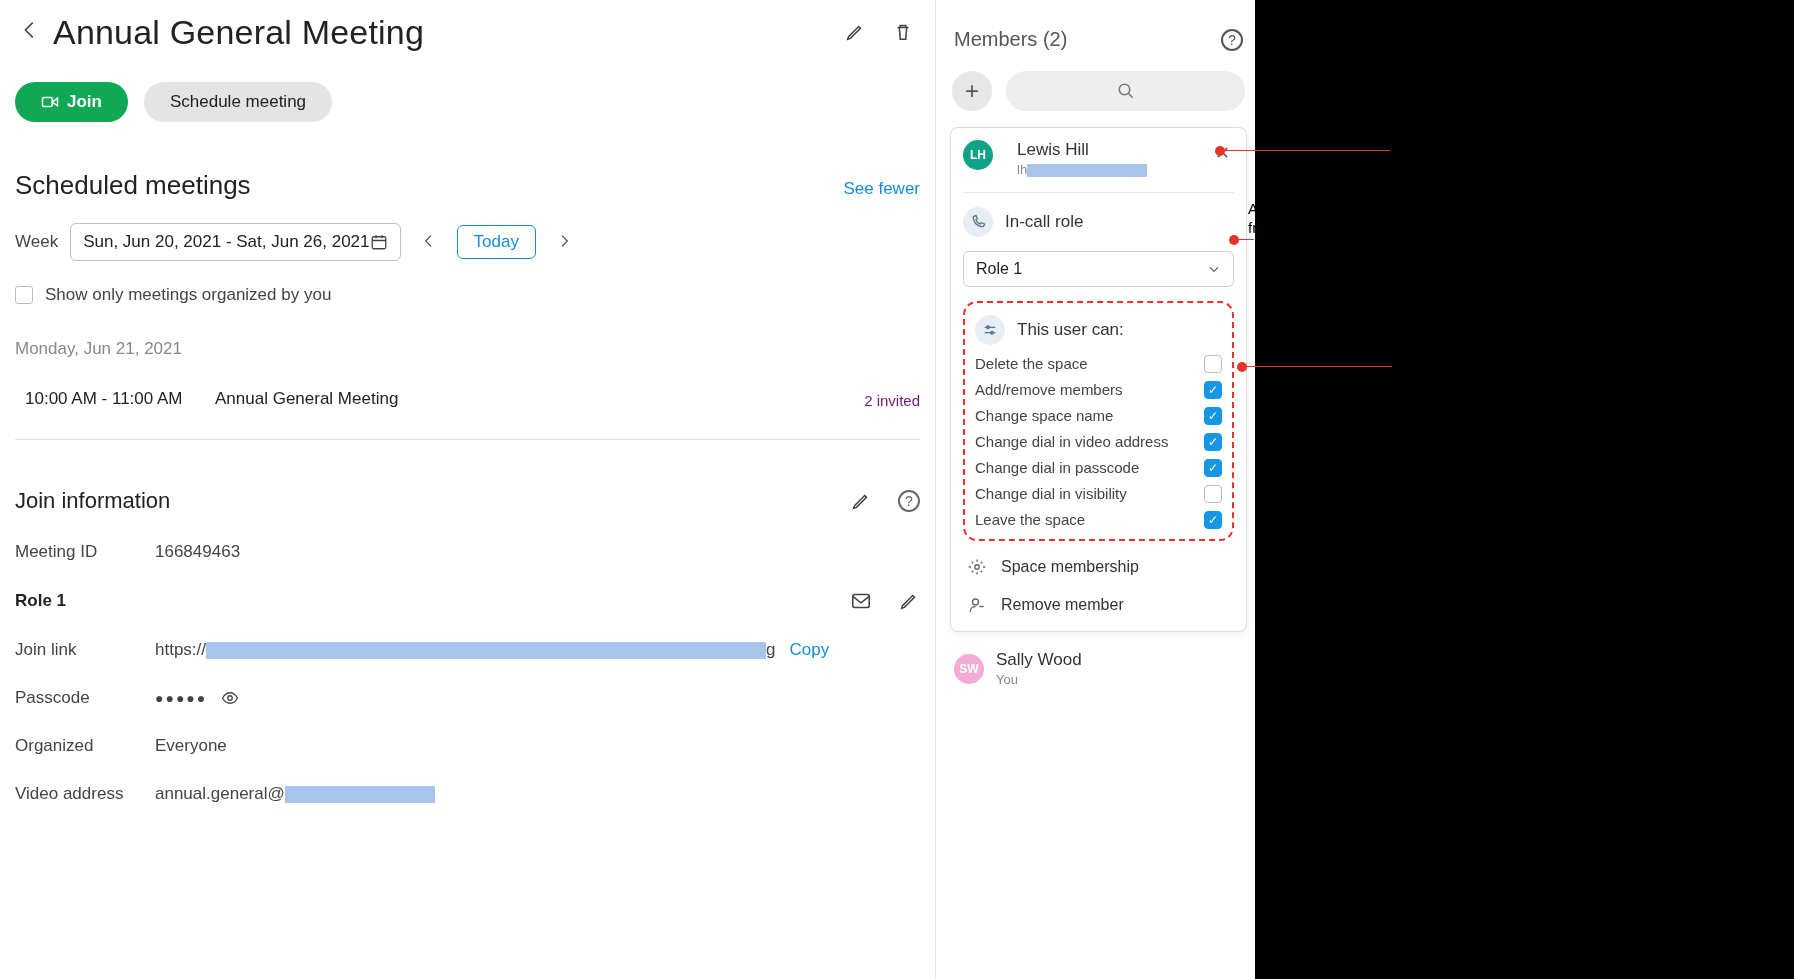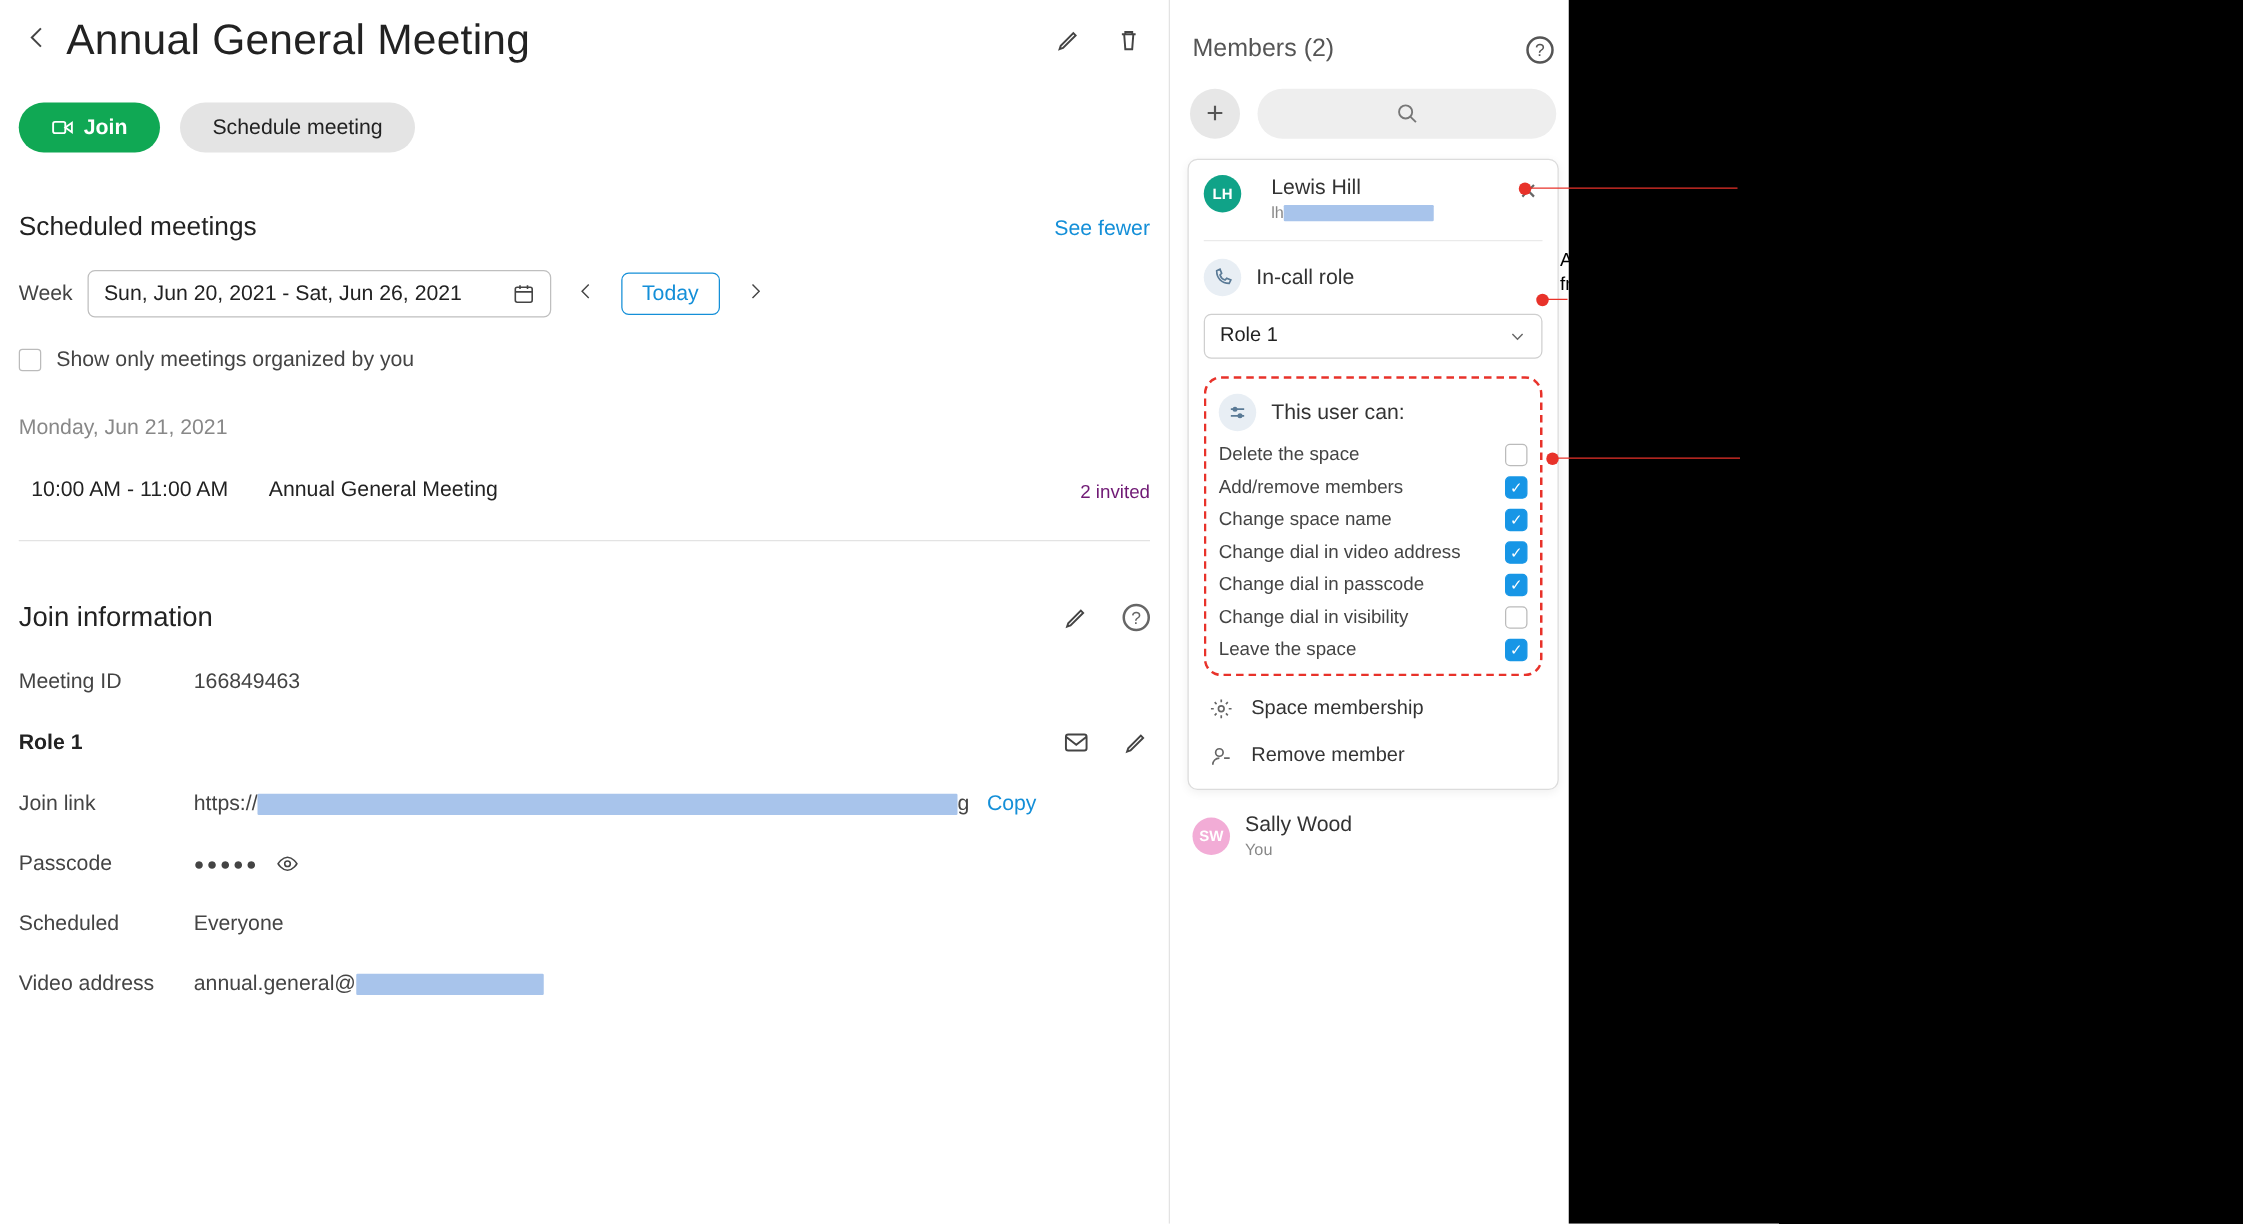--- a/index.html
+++ b/index.html
@@ -16,27 +16,27 @@
   .ic { width: 22px; height: 22px; stroke: #444; fill: none; stroke-width: 1.7; }
 
   
   .actions { display: flex; gap: 16px; margin: 28px 0 0 0; }
   .btn { border: none; border-radius: 22px; padding: 10px 26px; font-size: 17px; cursor: pointer; display: inline-flex; align-items: center; gap: 8px; }
   .btn-join { background: #10a854; color: #fff; font-weight: 600; }
   .btn-schedule { background: #e4e4e4; color: #222; }
 
   
   .sect-hdr { display: flex; justify-content: space-between; align-items: baseline; margin-top: 48px; }
-  .sect-title { font-size: 21px; }
+  .sect-title { font-size: 26px; }
   .link { color: #148fd8; font-size: 17px; cursor: pointer; }
 
   
   .week-row { display: flex; align-items: center; gap: 12px; margin-top: 22px; }
   .lbl { font-size: 17px; color: #444; }
-  .date-box { border: 1px solid #bfbfbf; border-radius: 6px; padding: 8px 12px; font-size: 17px; display: inline-flex; align-items: center; gap: 40px; }
+  .date-box { border: 1px solid #bfbfbf; border-radius: 6px; padding: 8px 12px; font-size: 17px; display: inline-flex; align-items: center; }
   .nav-ch { font-size: 20px; color: #444; padding: 4px 8px; cursor: pointer; }
   .today-btn { border: 1px solid #148fd8; color: #148fd8; border-radius: 6px; padding: 6px 16px; font-size: 17px; background: #fff; cursor: pointer; }
 
   
   .chk-row { display: flex; align-items: center; gap: 12px; margin-top: 24px; }
   .chk { width: 18px; height: 18px; border: 1px solid #bbb; border-radius: 3px; }
 
   
   .day-lbl { color: #888; font-size: 17px; margin-top: 34px; }
   .mtg-row { display: flex; margin-top: 30px; padding-left: 10px; }
@@ -219,21 +219,21 @@
   <div class="info-row">
     <span class="info-lbl">Passcode</span>
     <span class="info-val dots">●●●●●</span>
     <svg class="ic eye-ic" style="width:18px;height:18px" viewBox="0 0 24 24">
         <path d="M2 12s4-7 10-7 10 7 10 7-4 7-10 7S2 12 2 12z"></path>
         <circle cx="12" cy="12" r="3"></circle>
       </svg>
   </div>
 
   <div class="info-row">
-    <span class="info-lbl">Scheduled</span>
+    <span class="info-lbl">Organized</span>
     <span class="info-val">Everyone</span>
   </div>
 
   <div class="info-row">
     <span class="info-lbl">Video address</span>
     <span class="info-val">
       <span>annual.general@</span><span class="redact" style="width:150px"></span>
     </span>
   </div>
 

